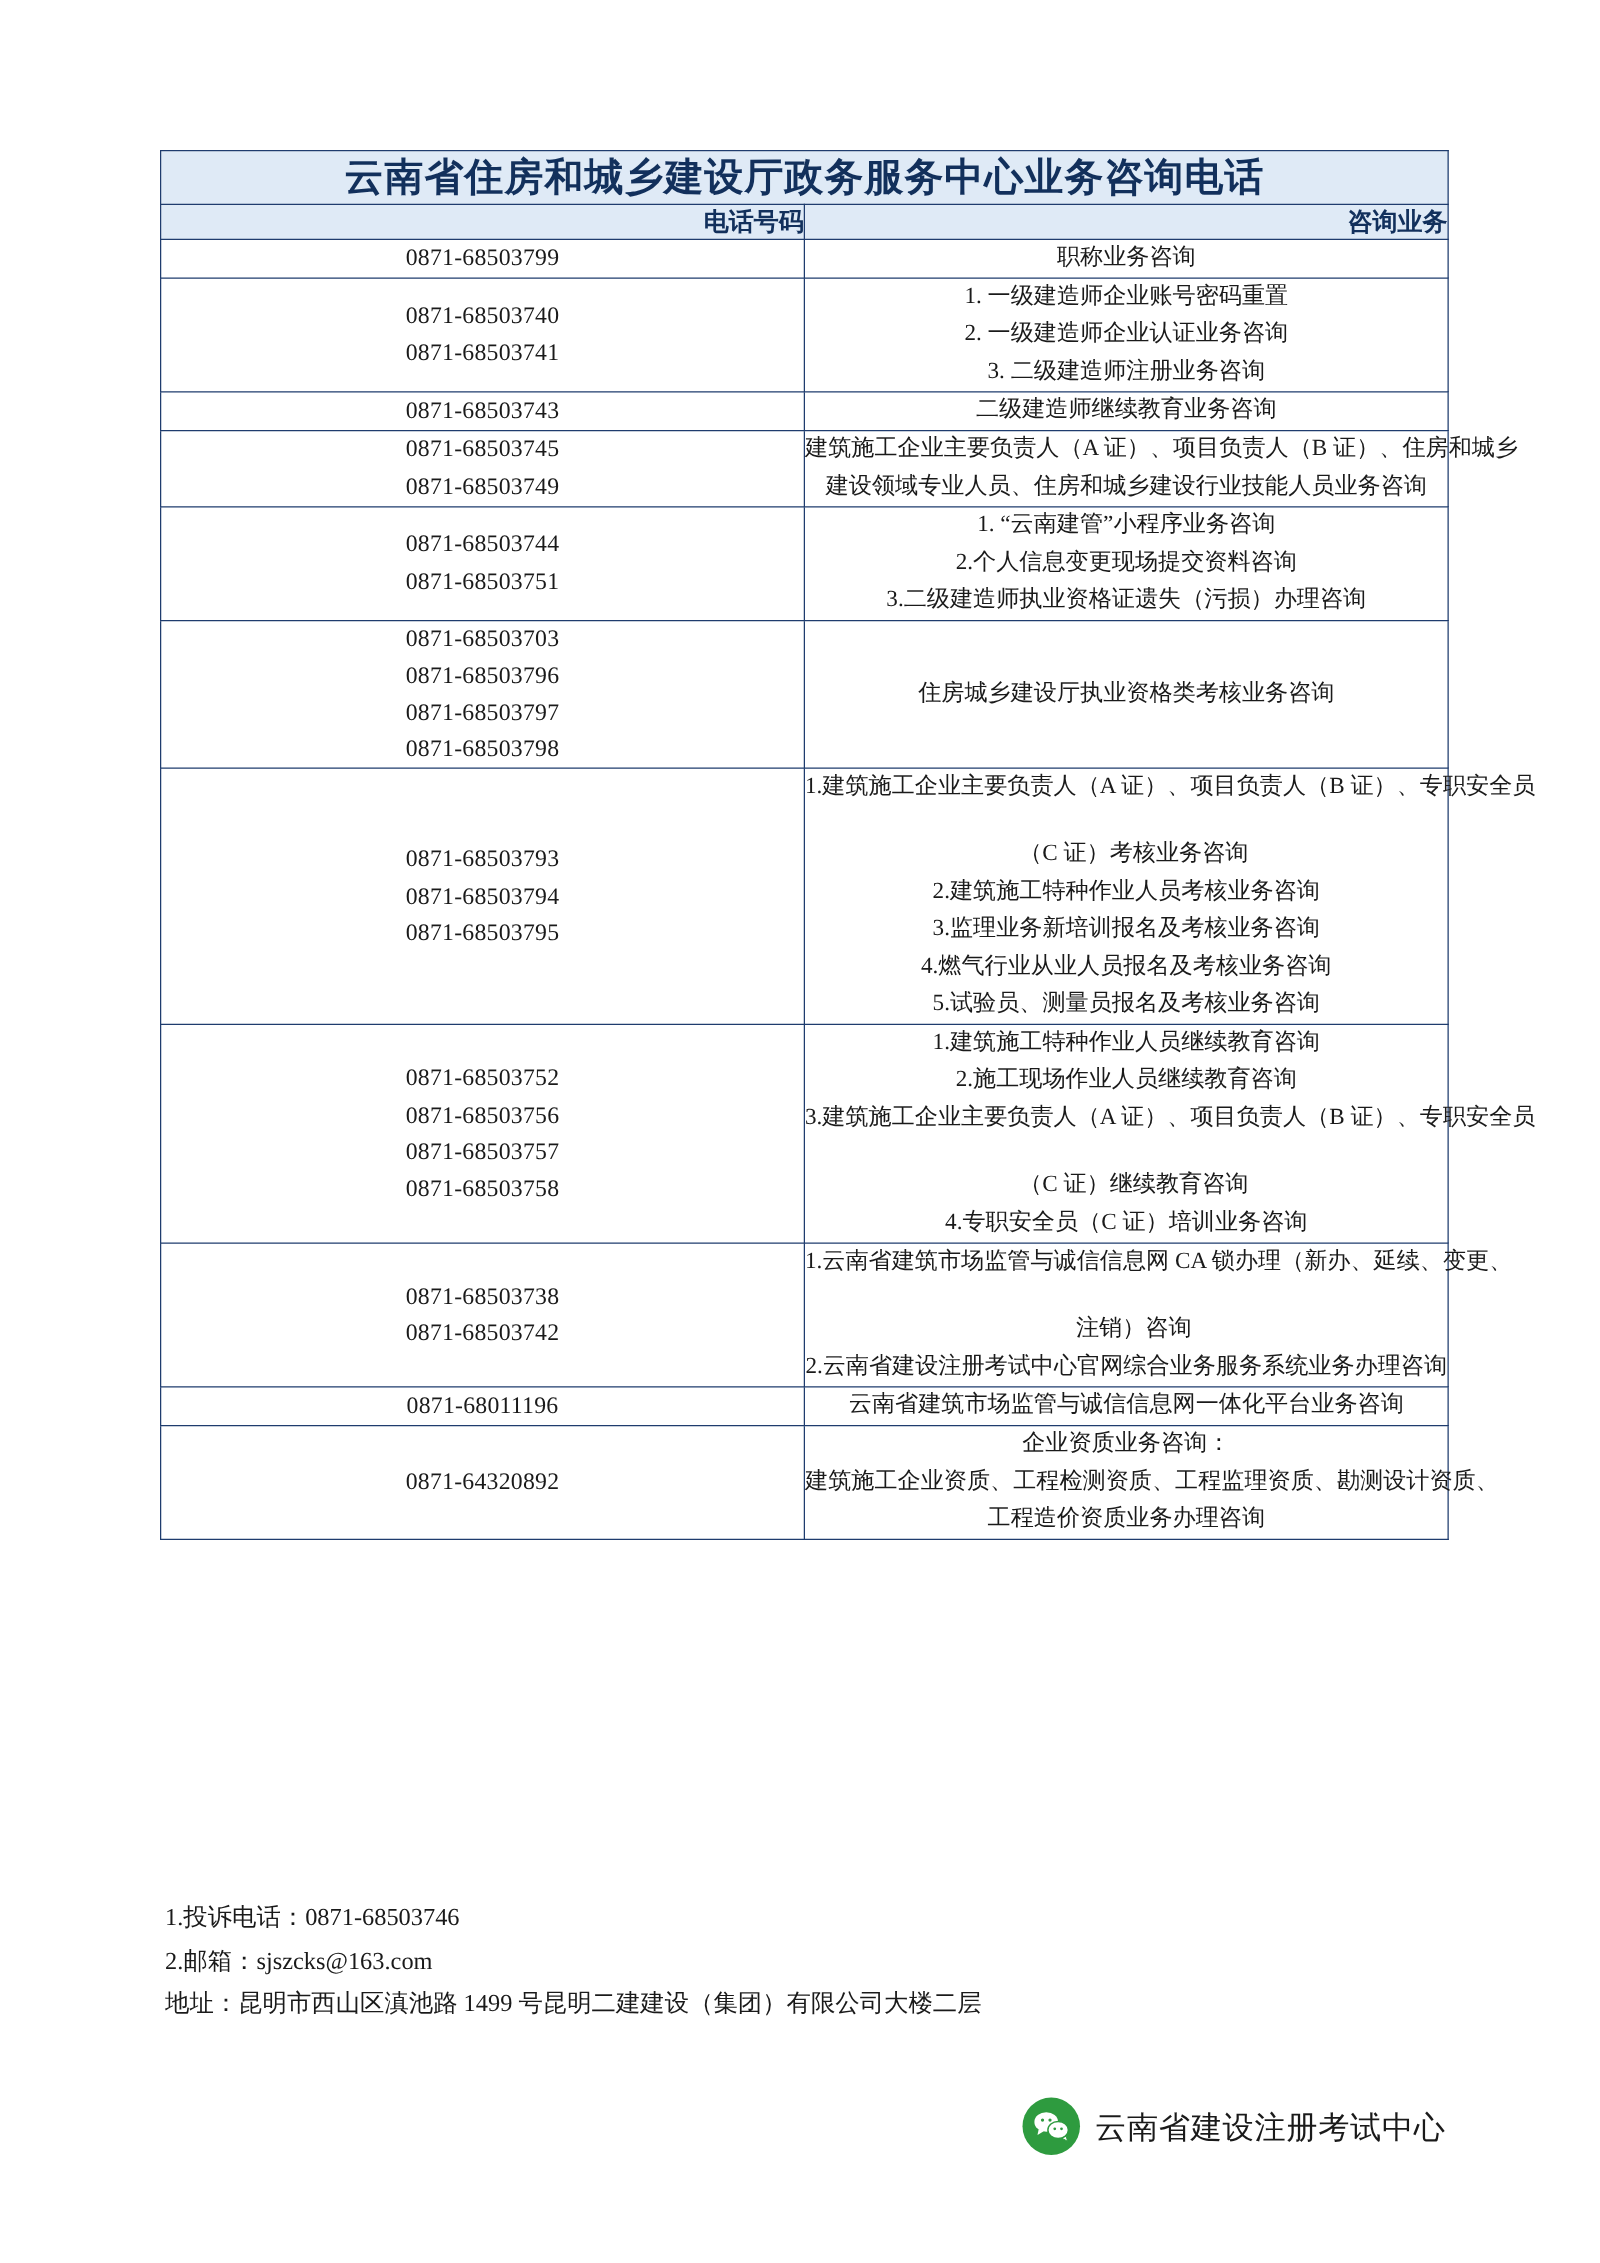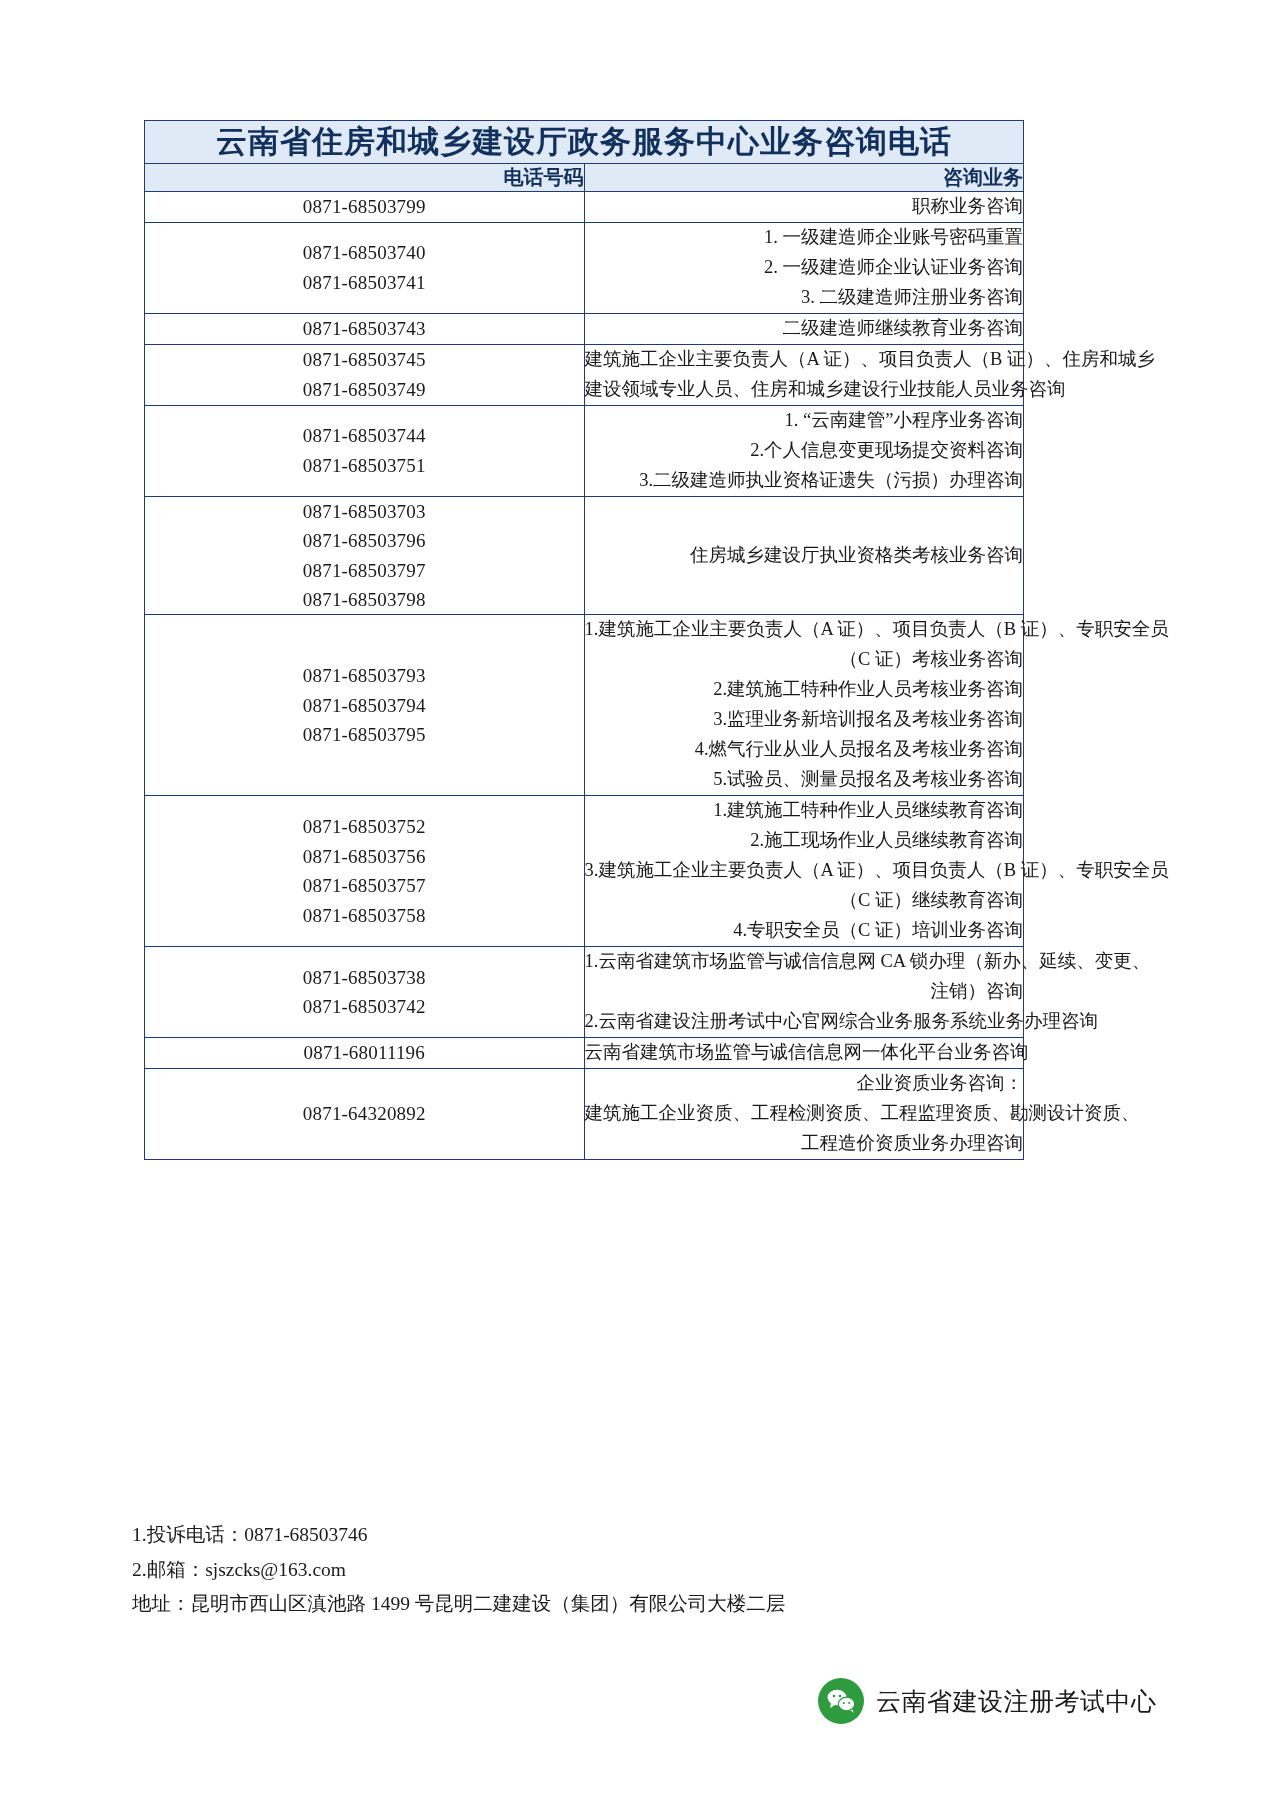--- a/index.html
+++ b/index.html
@@ -17,23 +17,23 @@
   .page {
     position: absolute;
     left: 0;
     top: 0;
     width: 1280px;
     height: 1810px;
     overflow: hidden;
   }
   .doc-table {
     position: absolute;
-    left: 144px;
+    left: 128px;
     top: 120px;
-    width: 880px;
+    width: 1031px;
     border-collapse: collapse;
     table-layout: fixed;
   }
   .doc-table td, .doc-table th {
     border: 1px solid #1f3c6e;
     padding: 0;
     vertical-align: middle;
   }
   .title-cell {
     background: #dfeaf6;
@@ -65,31 +65,32 @@
     line-height: 1.55;
     padding: 10px 4px;
     letter-spacing: 0.2px;
     font-family: "Liberation Serif", "DejaVu Serif", serif;
   }
   .phone-cell .ph {
     display: block;
     white-space: nowrap;
   }
   .biz-cell {
-    text-align: right;
+    text-align: center;
     font-size: 18.5px;
     line-height: 1.62;
     padding: 10px 14px 10px 14px;
   }
   .biz-cell .ln {
     display: block;
     white-space: nowrap;
   }
   .biz-cell .ln.indent {
     padding-left: 12px;
+    margin-top: 24px;
   }
   .footer-notes {
     position: absolute;
     left: 132px;
     top: 1518px;
     width: 1000px;
     font-size: 19.5px;
     line-height: 1.78;
     color: #1a1a1a;
   }

